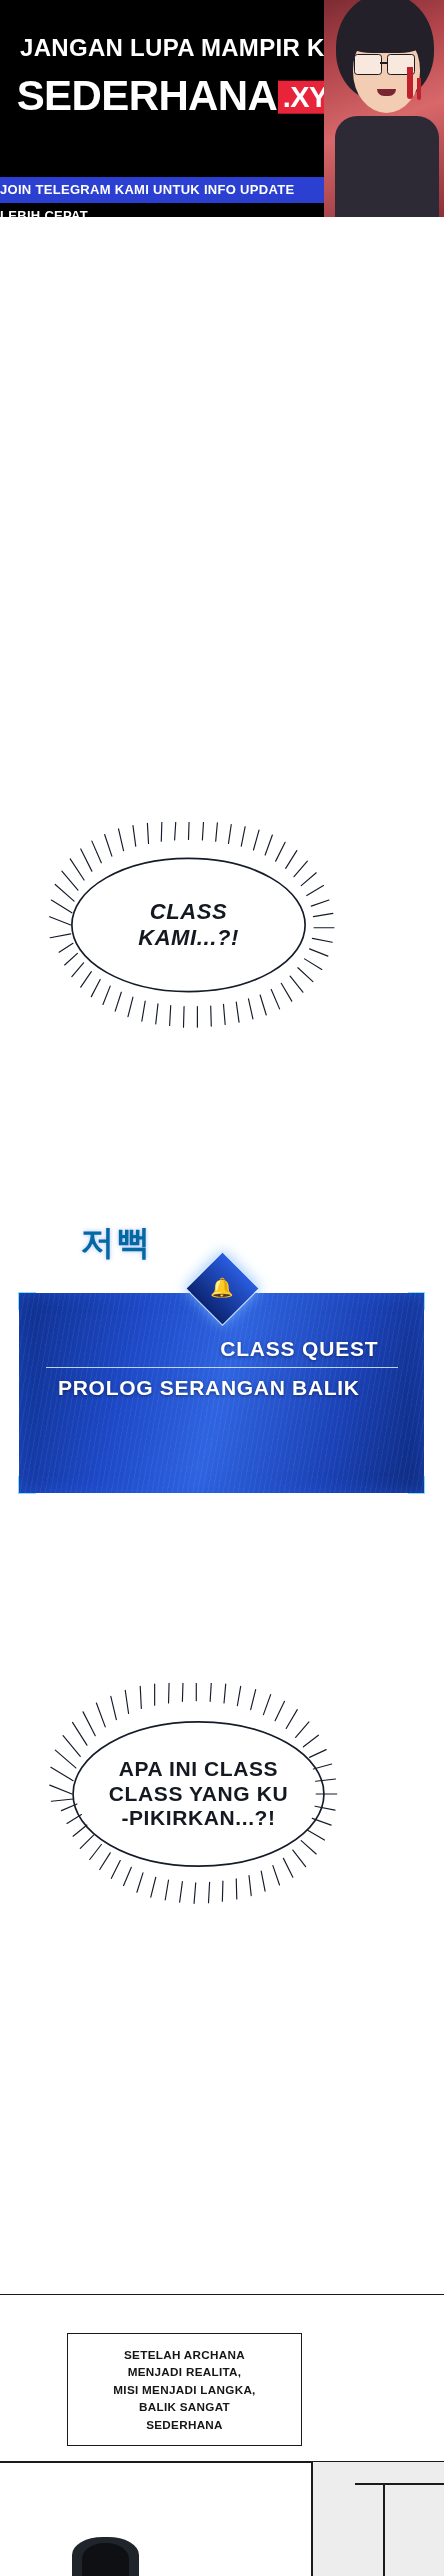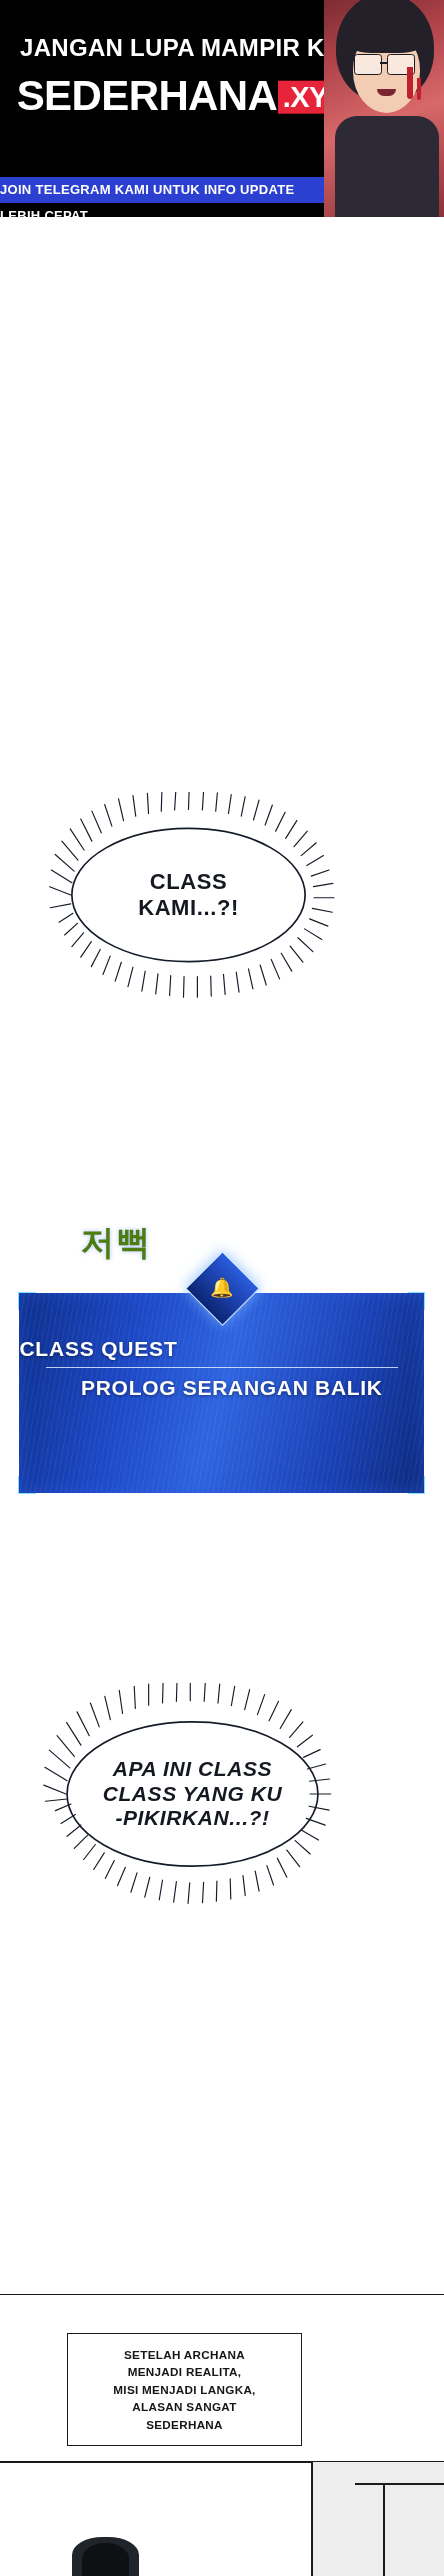--- a/index.html
+++ b/index.html
@@ -199,40 +199,40 @@
     align-items: center;
     justify-content: center;
     text-align: center;
     color: #141820;
     font-family: "Liberation Sans", sans-serif;
     font-weight: bold;
     letter-spacing: 0.6px;
     line-height: 1.18;
     pointer-events: none;
   }
-  #bubble-1 { left: 33px; top: 792px; width: 311px; height: 206px; }
+  #bubble-1 { left: 33px; top: 822px; width: 311px; height: 206px; font-style: italic; }
   #bubble-1 .bubble-text { font-size: 22px; }
-  #bubble-2 { left: 26px; top: 1683px; width: 333px; height: 222px; font-style: italic; }
+  #bubble-2 { left: 32px; top: 1683px; width: 333px; height: 222px; }
   #bubble-2 .bubble-text { font-size: 21px; }
 
   
   .quest-block {
     position: absolute;
     left: 19.4px;
     top: 1216px;
     width: 405px;
     height: 300px;
   }
   .quest-kr {
     position: absolute;
     left: 61px;
     top: 4.4px;
     font-size: 34px;
     font-weight: bold;
-    color: #4d7c0f;
+    color: #0369a1;
     letter-spacing: 2.2px;
     text-shadow: 0 0 4.4px rgba(70,110,255,0.45);
     font-family: "DejaVu Sans", sans-serif;
   }
   .quest-panel {
     position: absolute;
     left: 0;
     top: 77px;
     width: 405px;
     height: 200px;
@@ -278,21 +278,21 @@
     color: #ffffff;
     font-size: 19px;
     line-height: 24.4px;
     text-align: center;
   }
   .quest-line1 {
     position: absolute;
     left: 0;
     top: 121px;
     width: 359px;
-    text-align: left;
+    text-align: right;
     color: #ffffff;
     font-size: 21px;
     font-weight: bold;
     letter-spacing: 0.8px;
     text-shadow: 0 1.1px 3.3px rgba(0,0,0,0.45);
   }
   .quest-rule {
     position: absolute;
     left: 27px;
     top: 151px;
@@ -304,21 +304,20 @@
     position: absolute;
     left: 0;
     top: 160px;
     width: 379px;
     text-align: center;
     color: #ffffff;
     font-size: 21px;
     font-weight: bold;
     letter-spacing: 0.7px;
     text-shadow: 0 1.1px 3.3px rgba(0,0,0,0.45);
-    padding-left: 23px;
   }
 
   
   .narration {
     position: absolute;
     left: 67px;
     top: 2333px;
     width: 233px;
     height: 111px;
     background: #ffffff;
@@ -502,18 +501,18 @@
     <div class="scene-line-c"></div>
     <div class="scene-line-d"></div>
     <div class="scene-figure"></div>
     <div class="scene-hair"></div>
   </div>
 
   <div class="narration">
     <div class="narration-text">SETELAH ARCHANA
 MENJADI REALITA,
 MISI MENJADI LANGKA,
-ALASAN SANGAT
+BALIK SANGAT
 SEDERHANA</div>
   </div>
 
 </div>
 
 
 </body></html>

